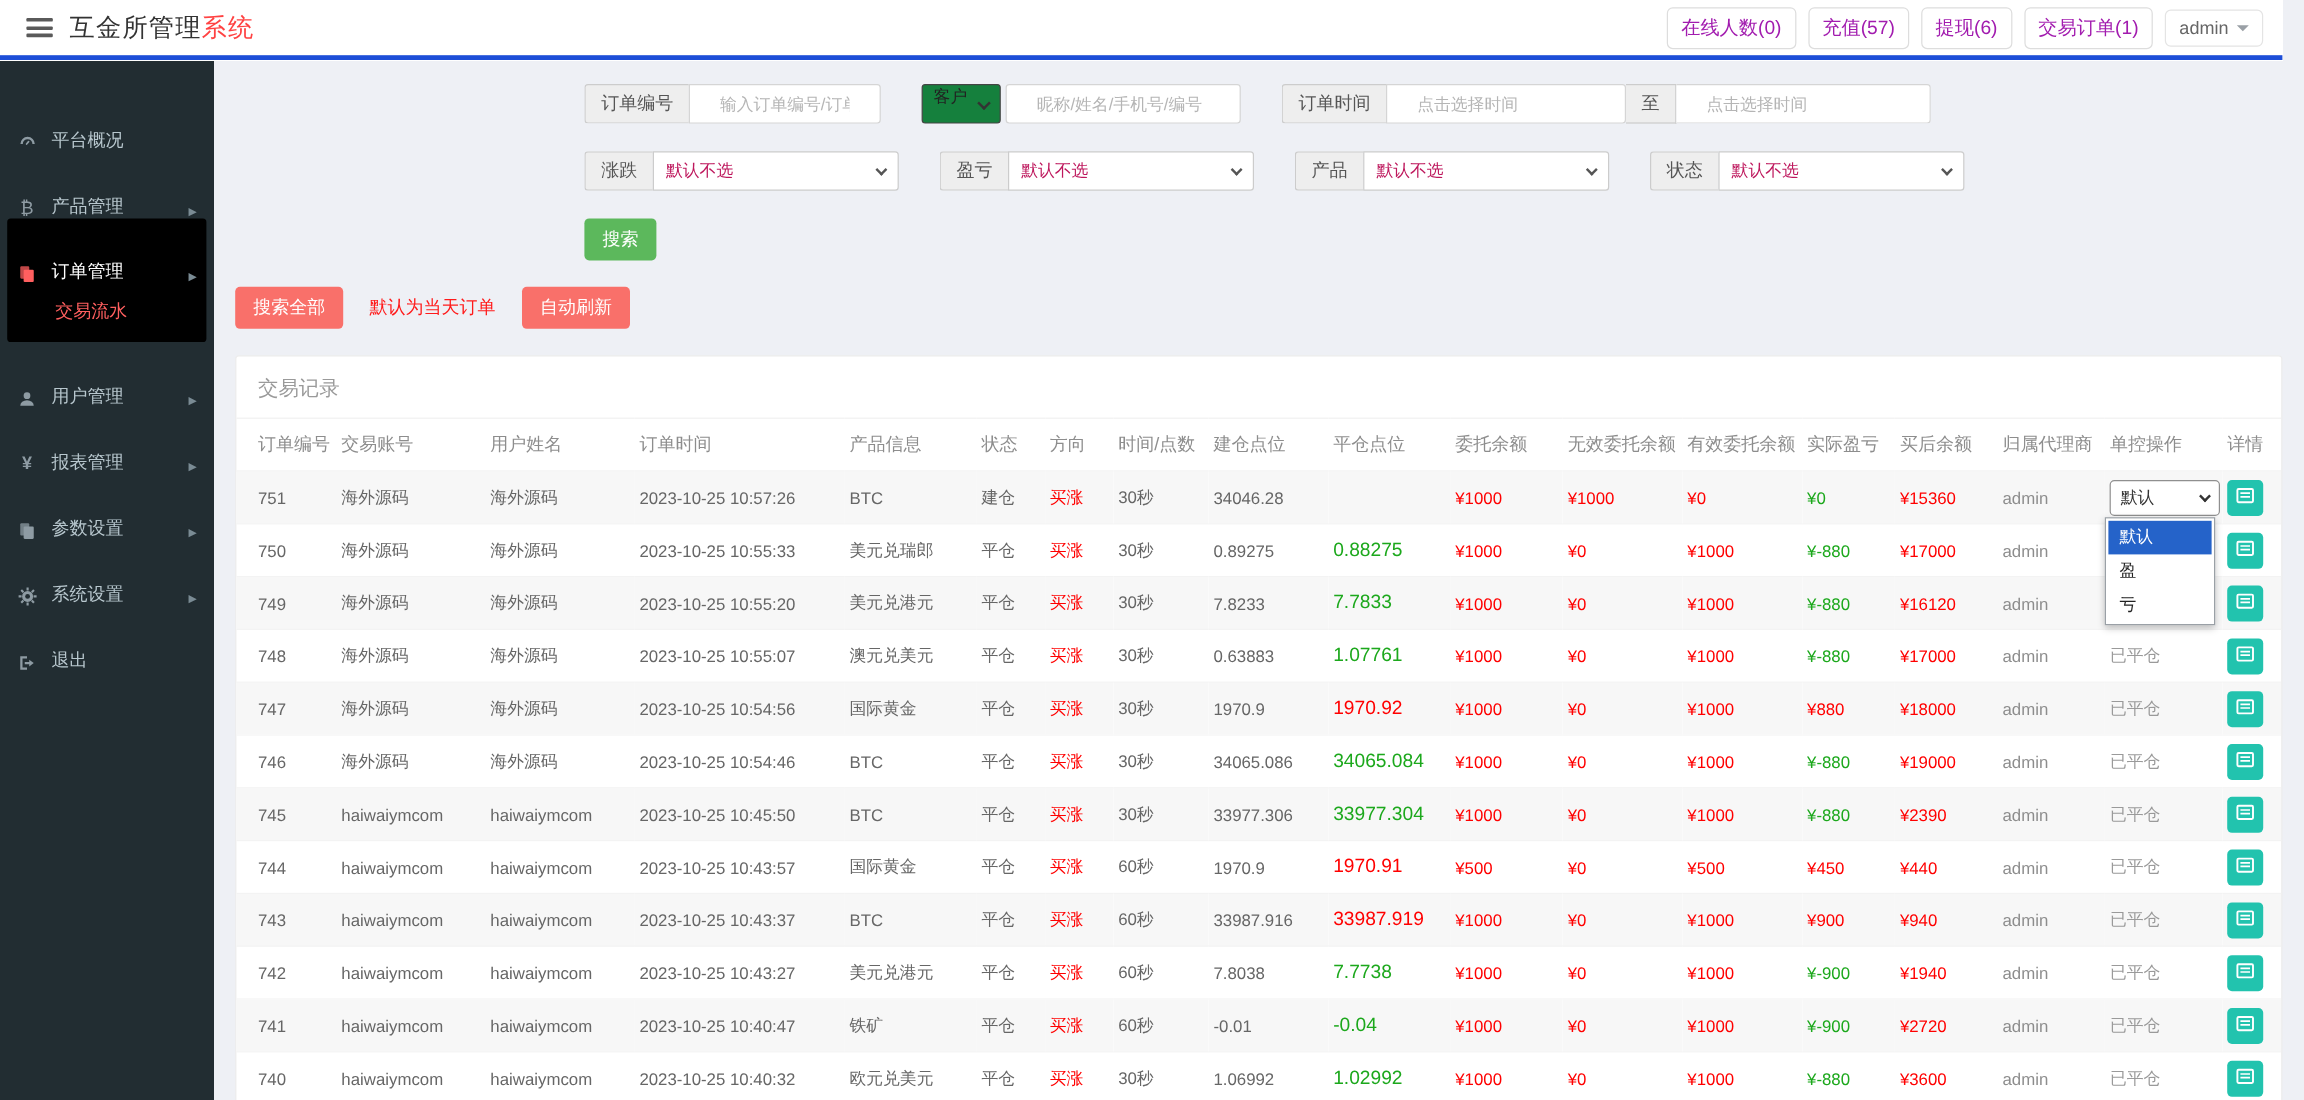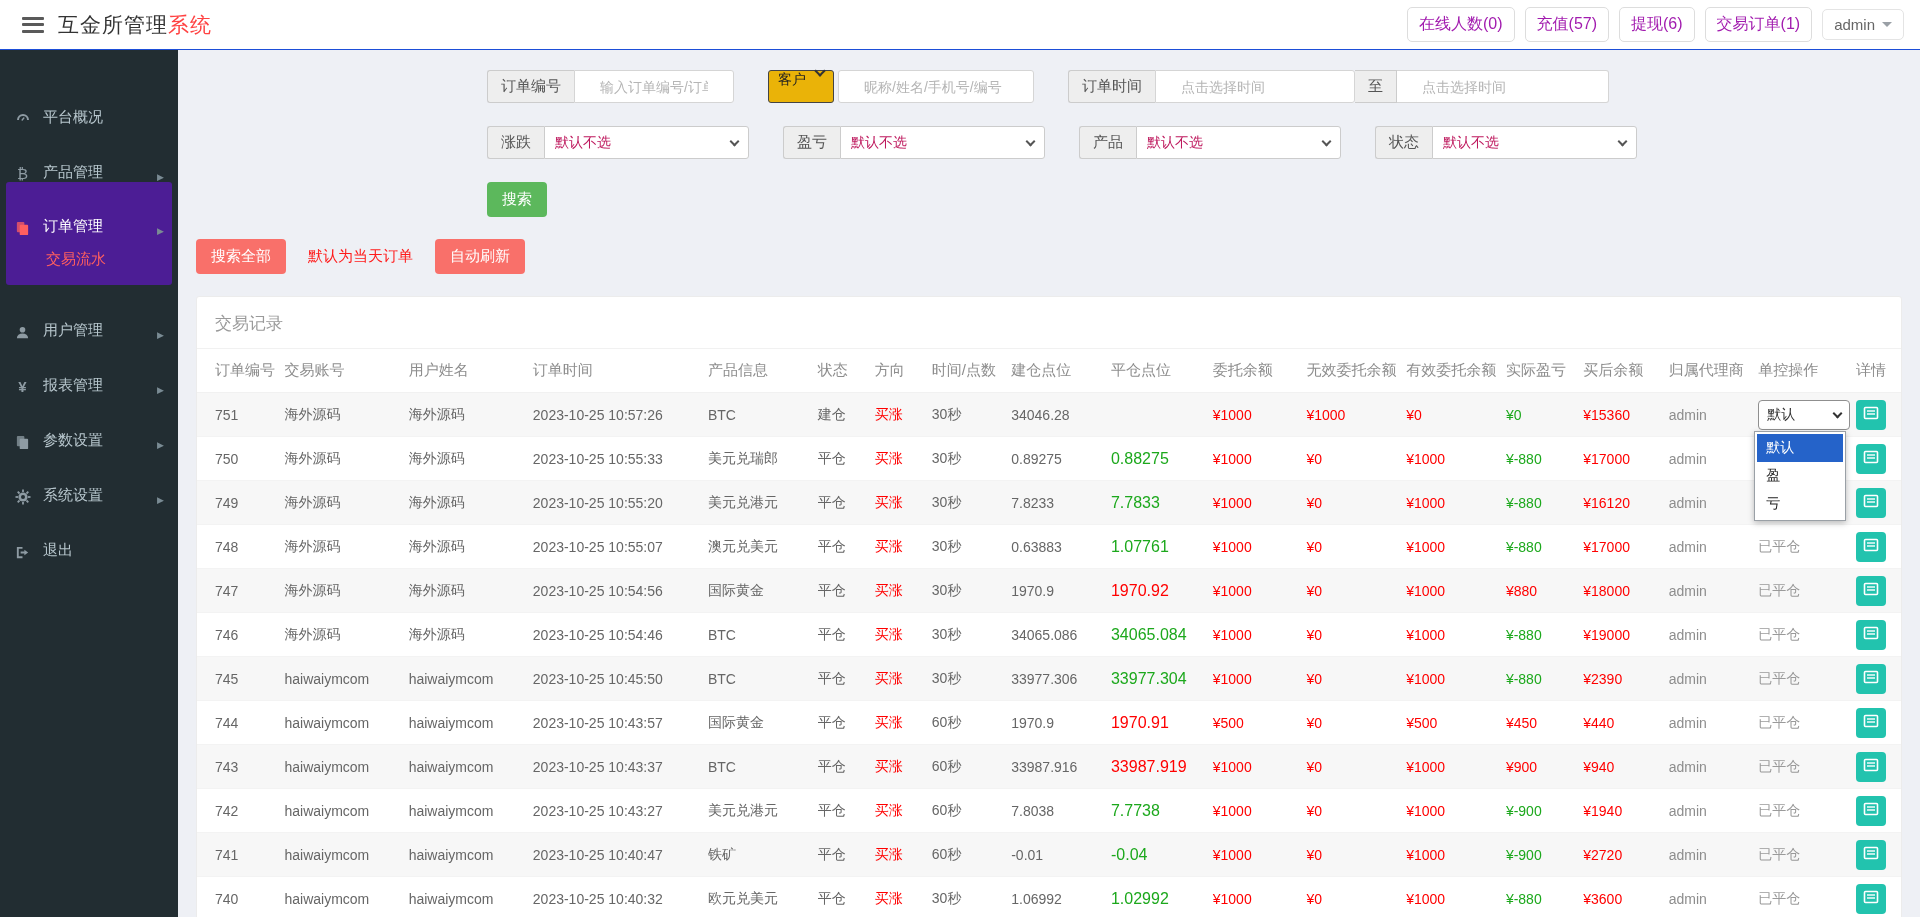--- a/index.html
+++ b/index.html
@@ -1,53 +1,53 @@
 <!DOCTYPE html>
 <html><head>
 <meta charset="utf-8">
 <style>
   * { margin:0; padding:0; box-sizing:border-box; }
   html,body { width:1920px; height:917px; overflow:hidden; background:#eef0f5;
     font-family:"Liberation Sans","DejaVu Sans",sans-serif; }
 
   
-  .app-header { position:fixed; top:0; left:0; right:0; height:50px; background:#fff;
-    display:flex; align-items:center; padding:0 16px; z-index:50; border-bottom:1px solid #1d4ed8; }
+  .app-header { position:fixed; top:0; left:0; right:18px; height:50px; background:#fff;
+    display:flex; align-items:center; padding:0 16px; z-index:50; border-bottom:4px solid #1d4ed8; }
   .hamburger { width:22px; height:16px; display:flex; flex-direction:column; justify-content:space-between; cursor:pointer; margin:0 14px 0 6px; }
   .hamburger i { display:block; height:3px; background:#5a5a5a; border-radius:1px; }
   .brand { font-size:21px; color:#333; letter-spacing:1px; }
   .brand .suffix { color:#ff4242; }
   .header-right { margin-left:auto; display:flex; align-items:center; gap:10px; }
   .hdr-box { border:1px solid #ddd; border-radius:5px; padding:6px 11px; color:#a21caf; font-size:16px; background:#fff; cursor:pointer; }
   .hdr-user { border:1px solid #e4e4e4; border-radius:5px; padding:6px 11px; color:#666; font-size:15px; display:flex; align-items:center; gap:7px; cursor:pointer; }
   .caret-down { width:0; height:0; border-left:5px solid transparent; border-right:5px solid transparent; border-top:5px solid #9aa0a6; }
 
   
   .sidebar { position:fixed; top:50px; left:0; bottom:0; width:178px; background:#222d32; z-index:40; padding-top:22px; }
   .side-item { display:flex; align-items:flex-end; gap:12px; padding:0 14px; height:55px; color:#b8c7ce; font-size:15px; cursor:pointer; }
   .side-item .micon { width:17px; display:inline-flex; justify-content:center; color:#8e9ba3; font-size:15px; }
   .side-item .arrow { margin-left:auto; font-size:9px; color:#7a8b94; }
-  .side-group { background:#4c1d95; border-radius:3px; margin:0 6px; padding:2px 0; }
+  .side-group { background:#000000; border-radius:3px; margin:0 6px; padding:2px 0; }
   .side-group .side-item { padding:0 8px; height:52px; color:#fff; }
   .side-group .side-item .micon { color:#ff5f5f; }
   .sub-item { display:block; padding:14px 0 14px 40px; font-size:15px; color:#8aa4af; cursor:pointer; }
   .sub-item.active { color:#ff5f5f; }
 
   
   .content { position:absolute; top:50px; left:178px; width:1742px; padding:20px 18px 0 18px; }
 
   .filter-form { margin-left:291px; }
   .f-row { display:flex; gap:34px; margin-bottom:23px; }
   .igroup { display:flex; height:33px; }
   .ilabel { background:#eee; border:1px solid #ccc; border-right:none; color:#555; font-size:15px;
     display:flex; align-items:center; padding:0 13px; border-radius:3px 0 0 3px; white-space:nowrap; }
   .itext { border:1px solid #d5d5d5; border-radius:0 3px 3px 0; width:160px; padding:0 25px; font-size:14px; color:#c2410c; background:#fff; }
   .itext::placeholder { color:#b5b5b5; }
-  .fake-select { border:1px solid #444; border-radius:3px; background:#eab308; display:flex; align-items:flex-start;
-    gap:10px; padding:0 9px; font-size:14px; color:#222; cursor:pointer; }
+  .fake-select { border:1px solid #444; border-radius:3px; background:#15803d; display:flex; align-items:flex-end;
+    gap:10px; padding:12px 9px; font-size:14px; color:#222; cursor:pointer; }
   .fake-select .chev { width:8px; height:8px; border-right:2px solid #333; border-bottom:2px solid #333; transform:rotate(45deg); margin-top:-4px; }
   .sel-wide { border:1px solid #ccc; border-radius:0 3px 3px 0; background:#fff; width:205px; display:flex; align-items:center;
     justify-content:space-between; padding:0 10px; font-size:14px; color:#be185d; cursor:pointer; }
   .sel-wide .chev { width:7px; height:7px; border-right:2px solid #555; border-bottom:2px solid #555; transform:rotate(45deg); margin-top:-3px; }
   .btn { border:none; border-radius:4px; color:#fff; font-size:15px; padding:8px 15px; cursor:pointer; }
   .btn-green { background:#5cb85c; }
   .btn-salmon { background:#f9706a; }
   .search-btn-row { margin-left:291px; margin-bottom:22px; }
   .action-row { display:flex; align-items:center; gap:22px; margin-bottom:22px; }
   .today-note { color:#ff1a1a; font-size:15px; }

